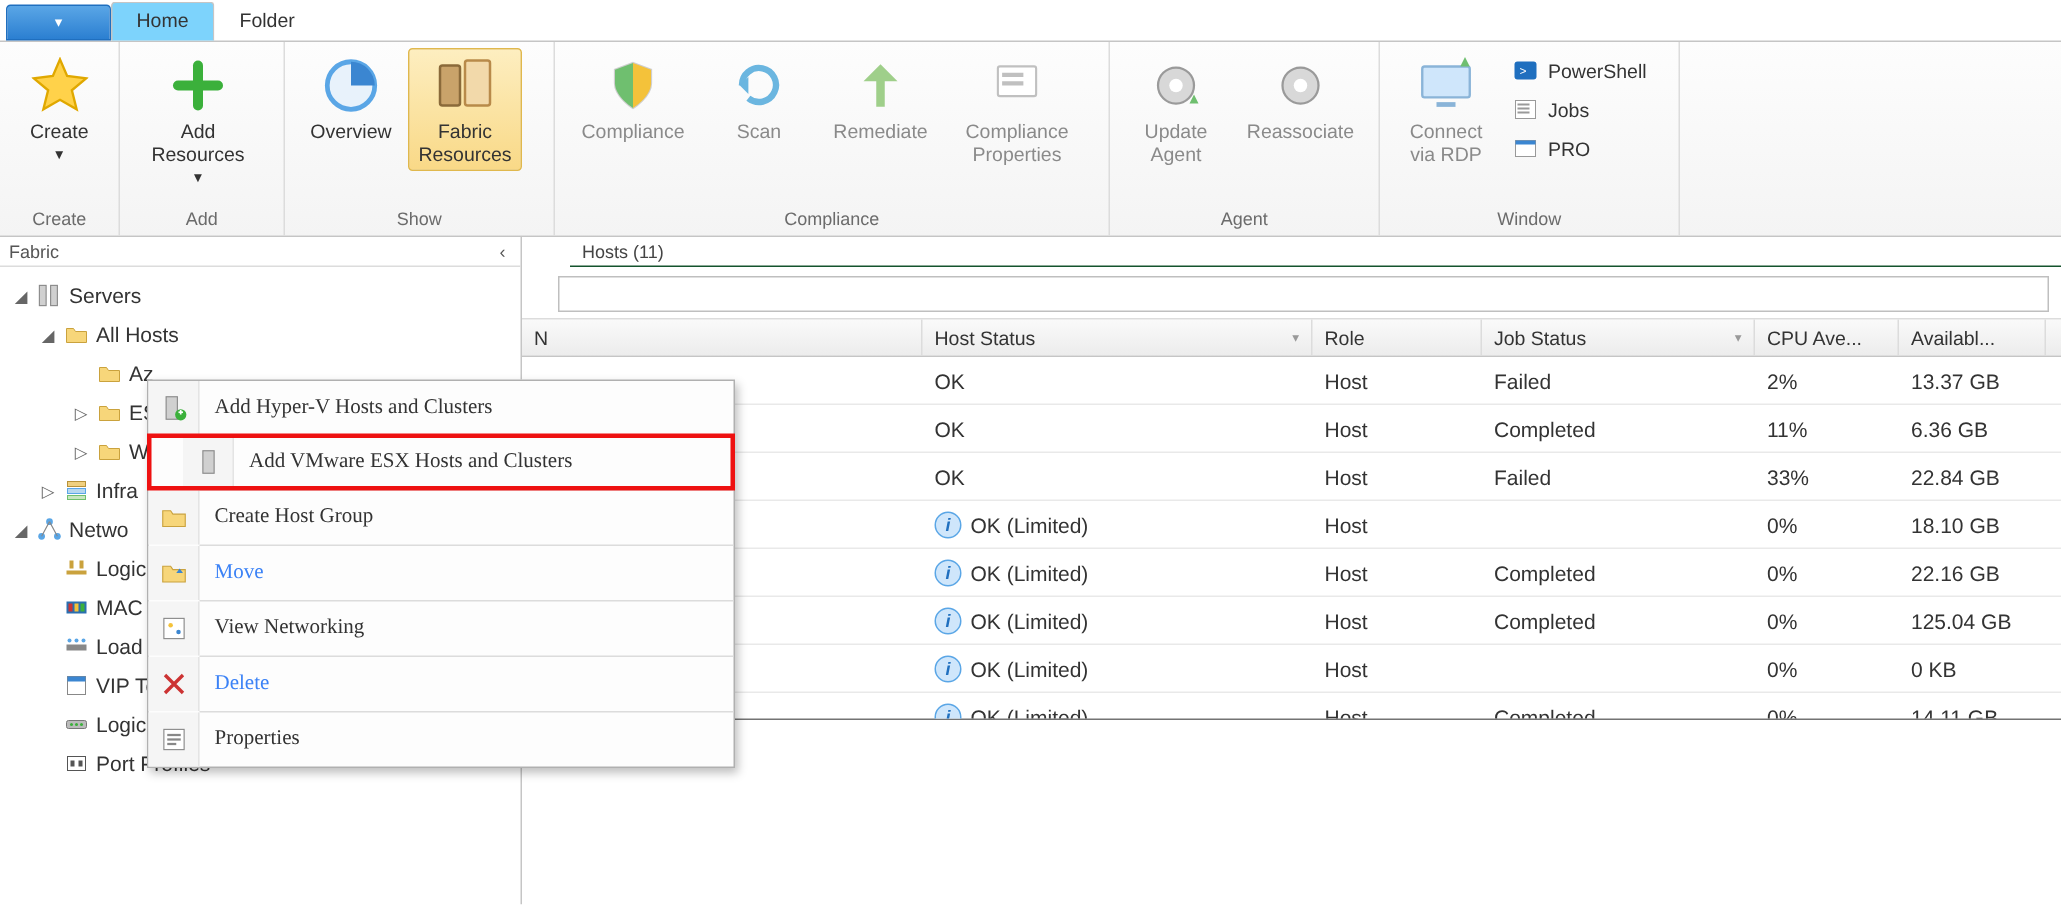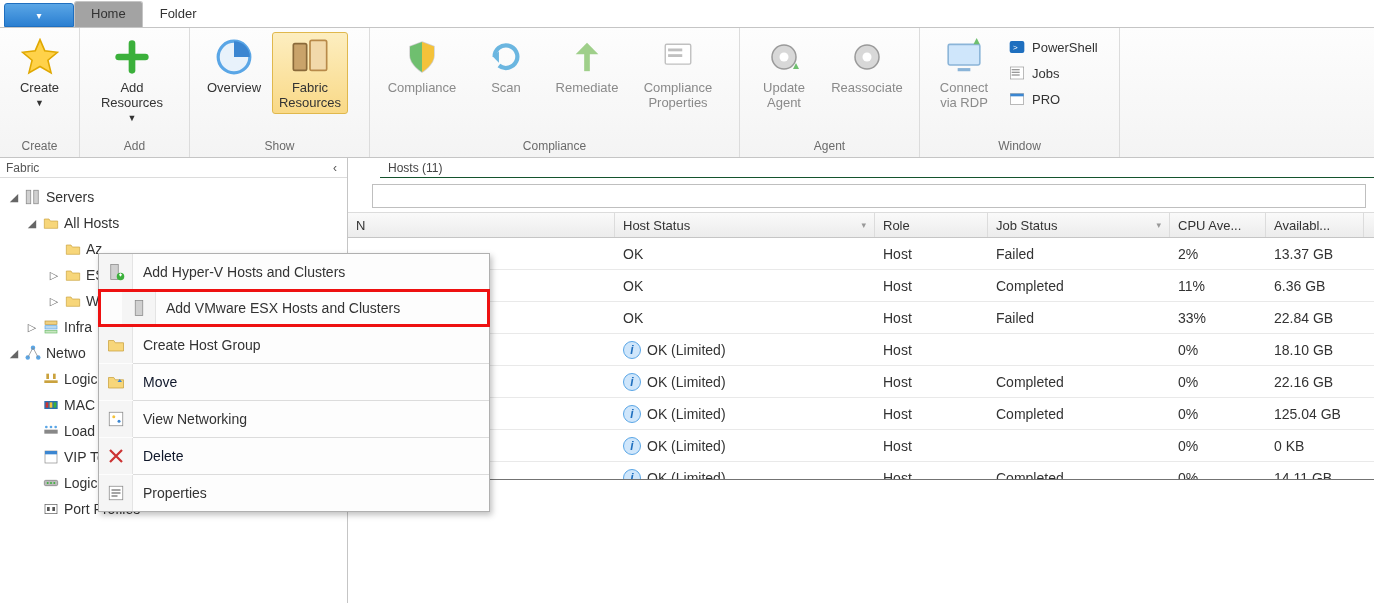--- a/index.html
+++ b/index.html
@@ -3,21 +3,21 @@
 <meta charset="utf-8">
 <style>
 * { box-sizing: border-box; margin: 0; padding: 0; }
 body { font-family: "Segoe UI", sans-serif; font-size: 13px; color: #333; background: #fff; width: 1374px; height: 603px; overflow: hidden; position: relative; }
 
 
 .tabstrip { height: 28px; display: flex; align-items: flex-end; background: #fff; border-bottom: 1px solid #c5c5c5; }
 .sys-menu { width: 70px; height: 24px; background: linear-gradient(#5aa6e6,#2b7fd1); border: 1px solid #1f6fbf; border-top-left-radius: 3px; border-top-right-radius: 3px; margin-left: 4px; display:flex; align-items:center; justify-content:center; }
 .sys-menu span { color: #fff; font-size: 10px; }
 .tab { height: 26px; padding: 0 16px; line-height: 24px; border: 1px solid transparent; border-bottom: none; }
-.tab.active { border-color: #c5c5c5; background: #a3a3a3; border-top-left-radius: 3px; border-top-right-radius: 3px; }
+.tab.active { border-color: #c5c5c5; background: #7dd3fc; border-top-left-radius: 3px; border-top-right-radius: 3px; }
 
 
 .ribbon { height: 130px; background: linear-gradient(#fdfdfd,#f4f4f4); border-bottom: 1px solid #c5c5c5; display: flex; }
 .rgroup { border-right: 1px solid #dcdcdc; display: flex; flex-direction: column; }
 .rgroup-body { flex: 1; display: flex; align-items: flex-start; padding: 4px 6px; }
 .rgroup-label { text-align: center; font-size: 12px; color: #6b6b6b; height: 20px; line-height: 18px; }
 .rbtn { display: flex; flex-direction: column; align-items: center; justify-content: flex-start; width: 76px; padding: 2px 2px; border: 1px solid transparent; border-radius: 3px; text-align: center; line-height: 1.15; }
 .rbtn.wide { width: 92px; }
 .rbtn.disabled { color: #8a8a8a; }
 .rbtn.sel { background: linear-gradient(#fdeec0,#f9d987); border-color: #e0b84d; }
@@ -59,24 +59,24 @@
 .c-status { width: 260px; }
 .c-role   { width: 113px; }
 .c-job    { width: 182px; }
 .c-cpu    { width: 96px; }
 .c-mem    { width: 98px; }
 
 .info-ico { width:18px; height:18px; border-radius:50%; background:#cfe6fb; border:1px solid #5aa6e6; display:flex; align-items:center; justify-content:center; color:#1f6fbf; font-style:italic; font-weight:bold; font-size:12px; margin-right:6px; }
 
 
 .ctx { position:absolute; left:98px; top:253px; width:392px; background:#fdfdfd; border:1px solid #b0b0b0; box-shadow: 2px 3px 6px rgba(0,0,0,0.25); z-index:50; }
-.ctx-row { display:flex; align-items:center; height:36px; }
+.ctx-row { display:flex; align-items:center; height:36px;font-family:Liberation Serif, serif; }
 .ctx-ico { width:34px; display:flex; align-items:center; justify-content:center; border-right:1px solid #e4e4e4; height:100%; background:#f5f5f5; }
 .ctx-lbl { padding:0 10px; font-size:14px; flex:1; }
-.ctx-row.disabled .ctx-lbl { color:#0f172a; }
+.ctx-row.disabled .ctx-lbl { color:#3b82f6; }
 .ctx-sep { height:1px; background:#dcdcdc; margin-left:34px; }
 .ctx-row.hl { outline: 3px solid #e11; outline-offset: -2px; padding-left: 23px; }
 
 
 svg { display:block; }
 </style>
 </head>
 <body>
 
 <div class="tabstrip">

